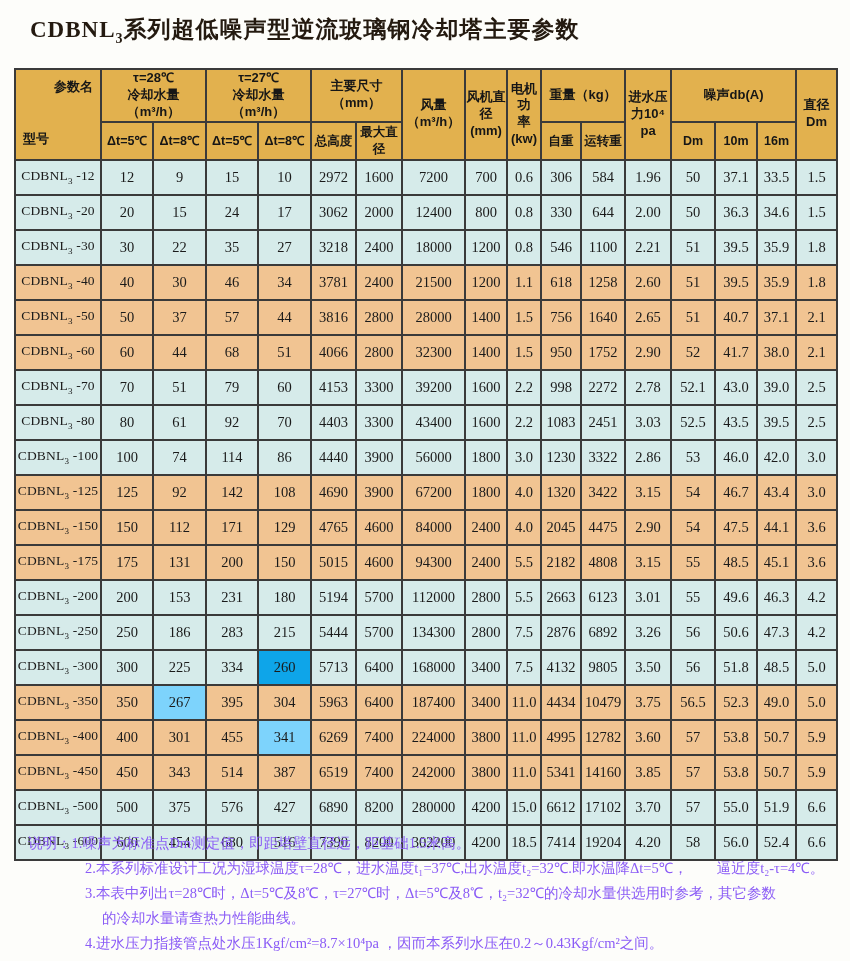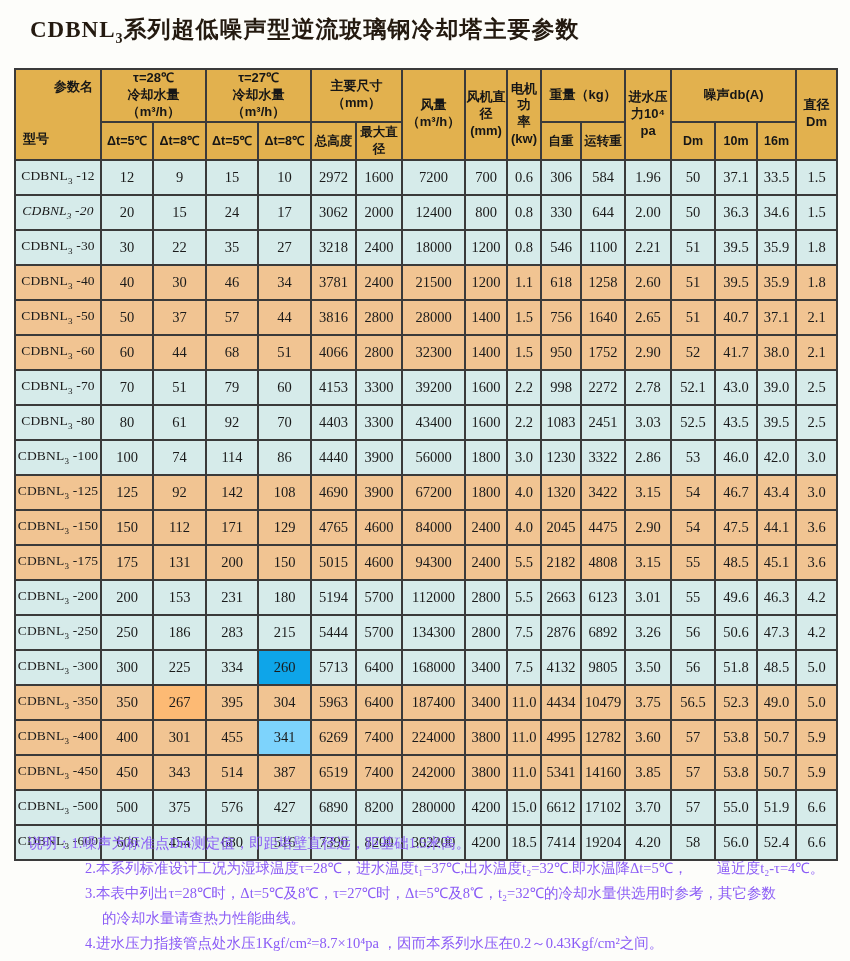--- a/index.html
+++ b/index.html
@@ -105,21 +105,21 @@
           <td style="background: rgb(214, 235, 234);">0.6</td>
           <td style="background: rgb(214, 235, 234);">306</td>
           <td style="background: rgb(214, 235, 234);">584</td>
           <td style="background: rgb(214, 235, 234);">1.96</td>
           <td style="background: rgb(214, 235, 234);">50</td>
           <td style="background: rgb(214, 235, 234);">37.1</td>
           <td style="background: rgb(214, 235, 234);">33.5</td>
           <td style="background: rgb(214, 235, 234);">1.5</td>
         </tr>
         <tr class="blue">
-          <td class="model" style="background: rgb(214, 235, 234); font-style: italic;"><span>CDBNL</span><sub>3</sub><span> -20</span></td>
+          <td class="model" style="background: rgb(214, 235, 234);"><span>CDBNL</span><sub>3</sub><span> -20</span></td>
           <td style="background: rgb(214, 235, 234);">20</td>
           <td style="background: rgb(214, 235, 234);">15</td>
           <td style="background: rgb(214, 235, 234);">24</td>
           <td style="background: rgb(214, 235, 234);">17</td>
           <td style="background: rgb(214, 235, 234);">3062</td>
           <td style="background: rgb(214, 235, 234);">2000</td>
           <td style="background: rgb(214, 235, 234);">12400</td>
           <td style="background: rgb(214, 235, 234);">800</td>
           <td style="background: rgb(214, 235, 234);">0.8</td>
           <td style="background: rgb(214, 235, 234);">330</td>
@@ -373,21 +373,21 @@
           <td style="background: rgb(214, 235, 234);">9805</td>
           <td style="background: rgb(214, 235, 234);">3.50</td>
           <td style="background: rgb(214, 235, 234);">56</td>
           <td style="background: rgb(214, 235, 234);">51.8</td>
           <td style="background: rgb(214, 235, 234);">48.5</td>
           <td style="background: rgb(214, 235, 234);">5.0</td>
         </tr>
         <tr class="tan">
           <td class="model" style="background: rgb(241, 196, 146);"><span>CDBNL</span><sub>3</sub><span> -350</span></td>
           <td style="background: rgb(241, 196, 146);">350</td>
-          <td style="background: #fdba74; text-align: center;">267</td>
+          <td style="background: #7dd3fc; text-align: center;">267</td>
           <td style="background: rgb(241, 196, 146); margin-top: 33px;">395</td>
           <td style="background: rgb(241, 196, 146);">304</td>
           <td style="background: rgb(241, 196, 146);">5963</td>
           <td style="background: rgb(241, 196, 146);">6400</td>
           <td style="background: rgb(241, 196, 146);">187400</td>
           <td style="background: rgb(241, 196, 146);">3400</td>
           <td style="background: rgb(241, 196, 146);">11.0</td>
           <td style="background: rgb(241, 196, 146);">4434</td>
           <td style="background: rgb(241, 196, 146); margin-top: 24px;">10479</td>
           <td style="background: rgb(241, 196, 146);">3.75</td>

